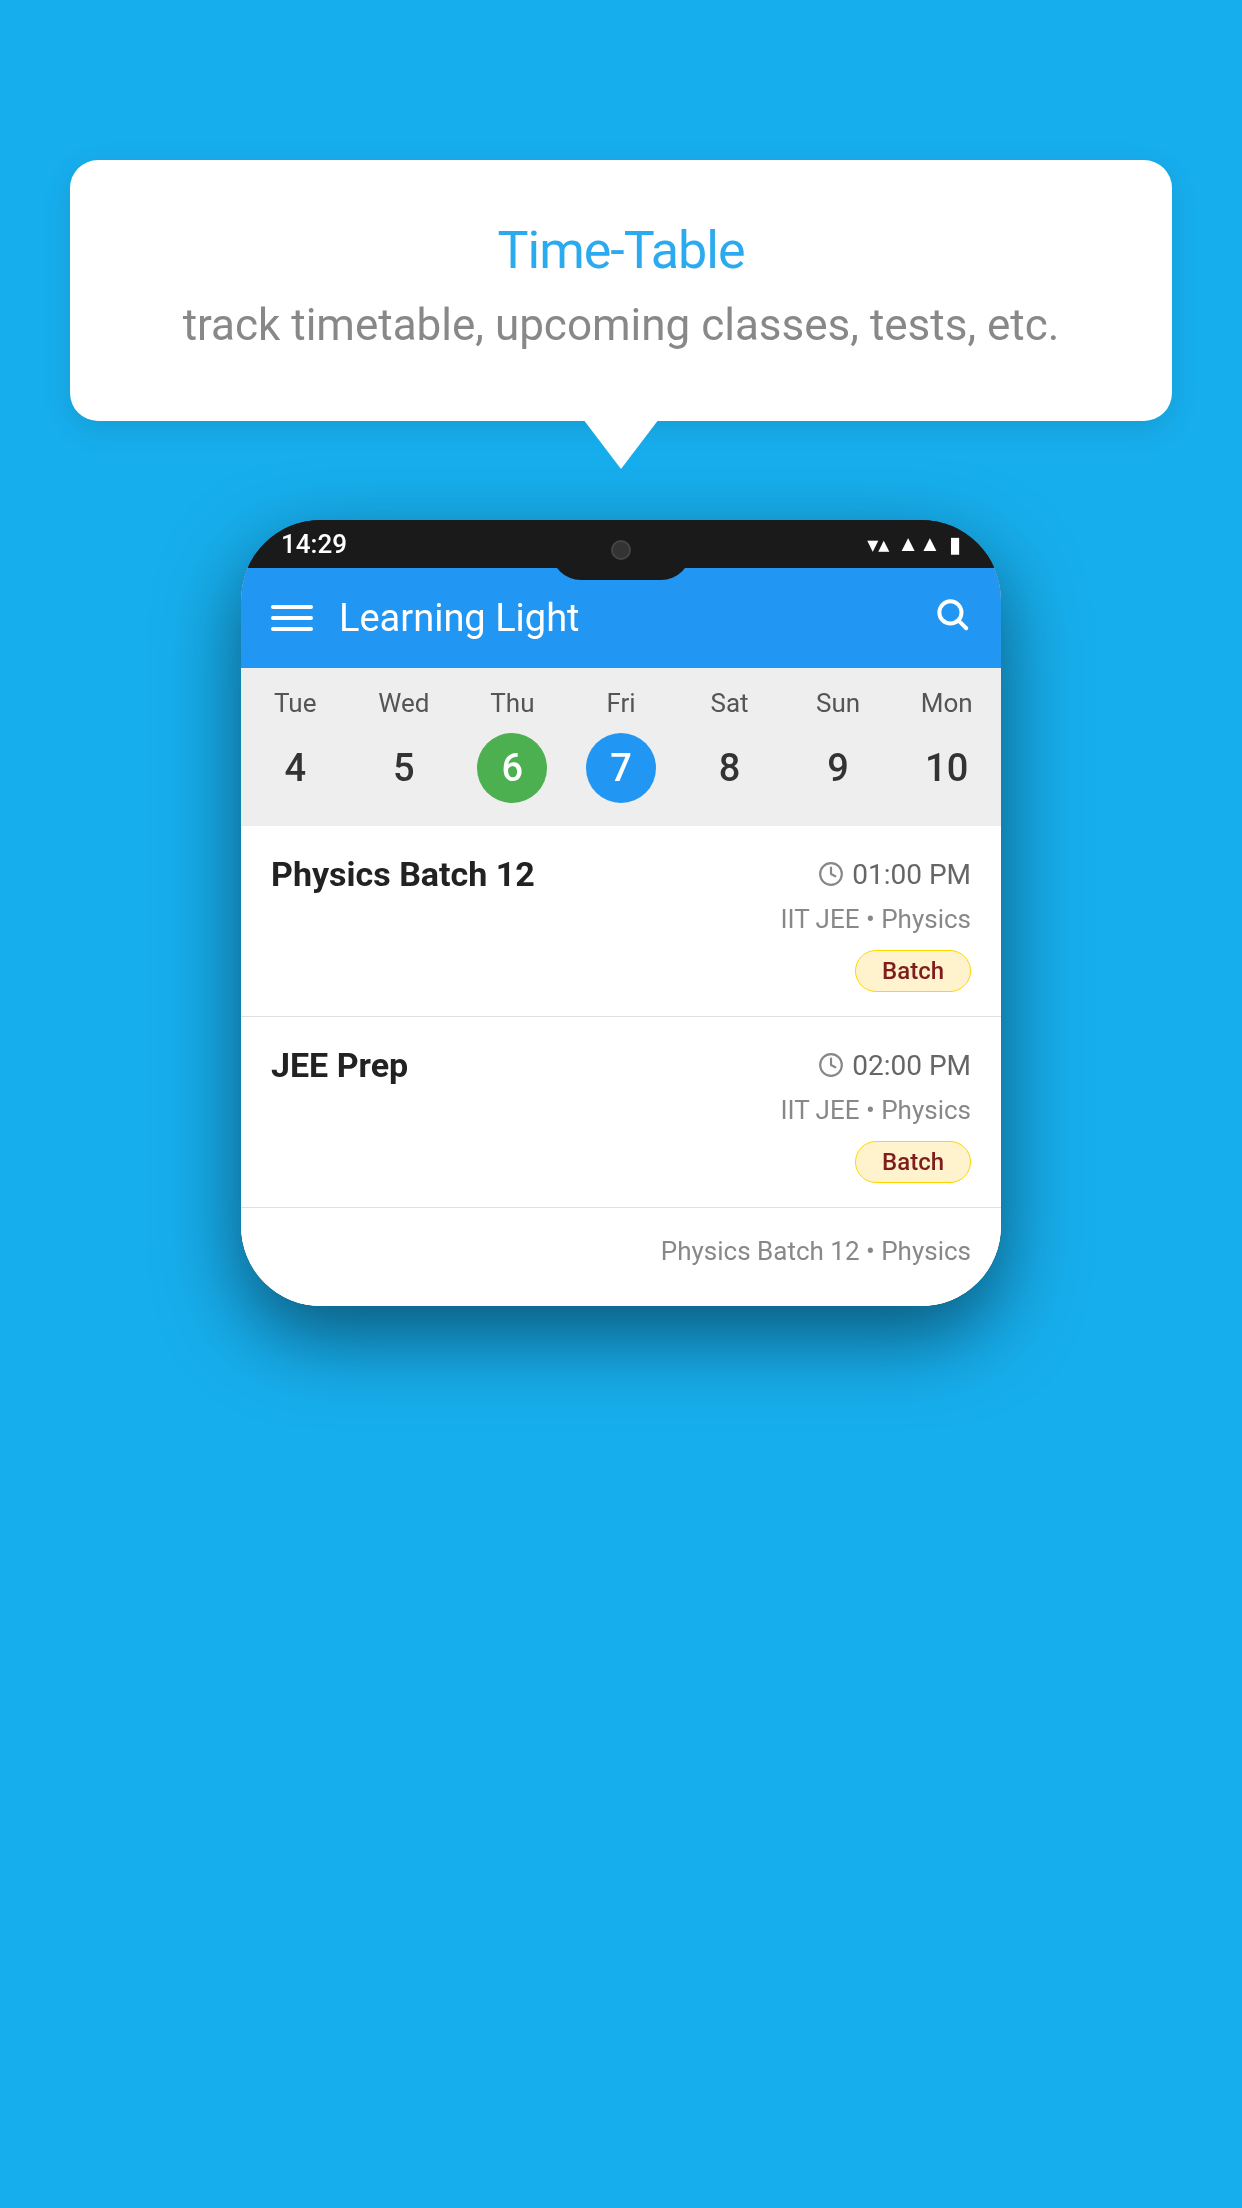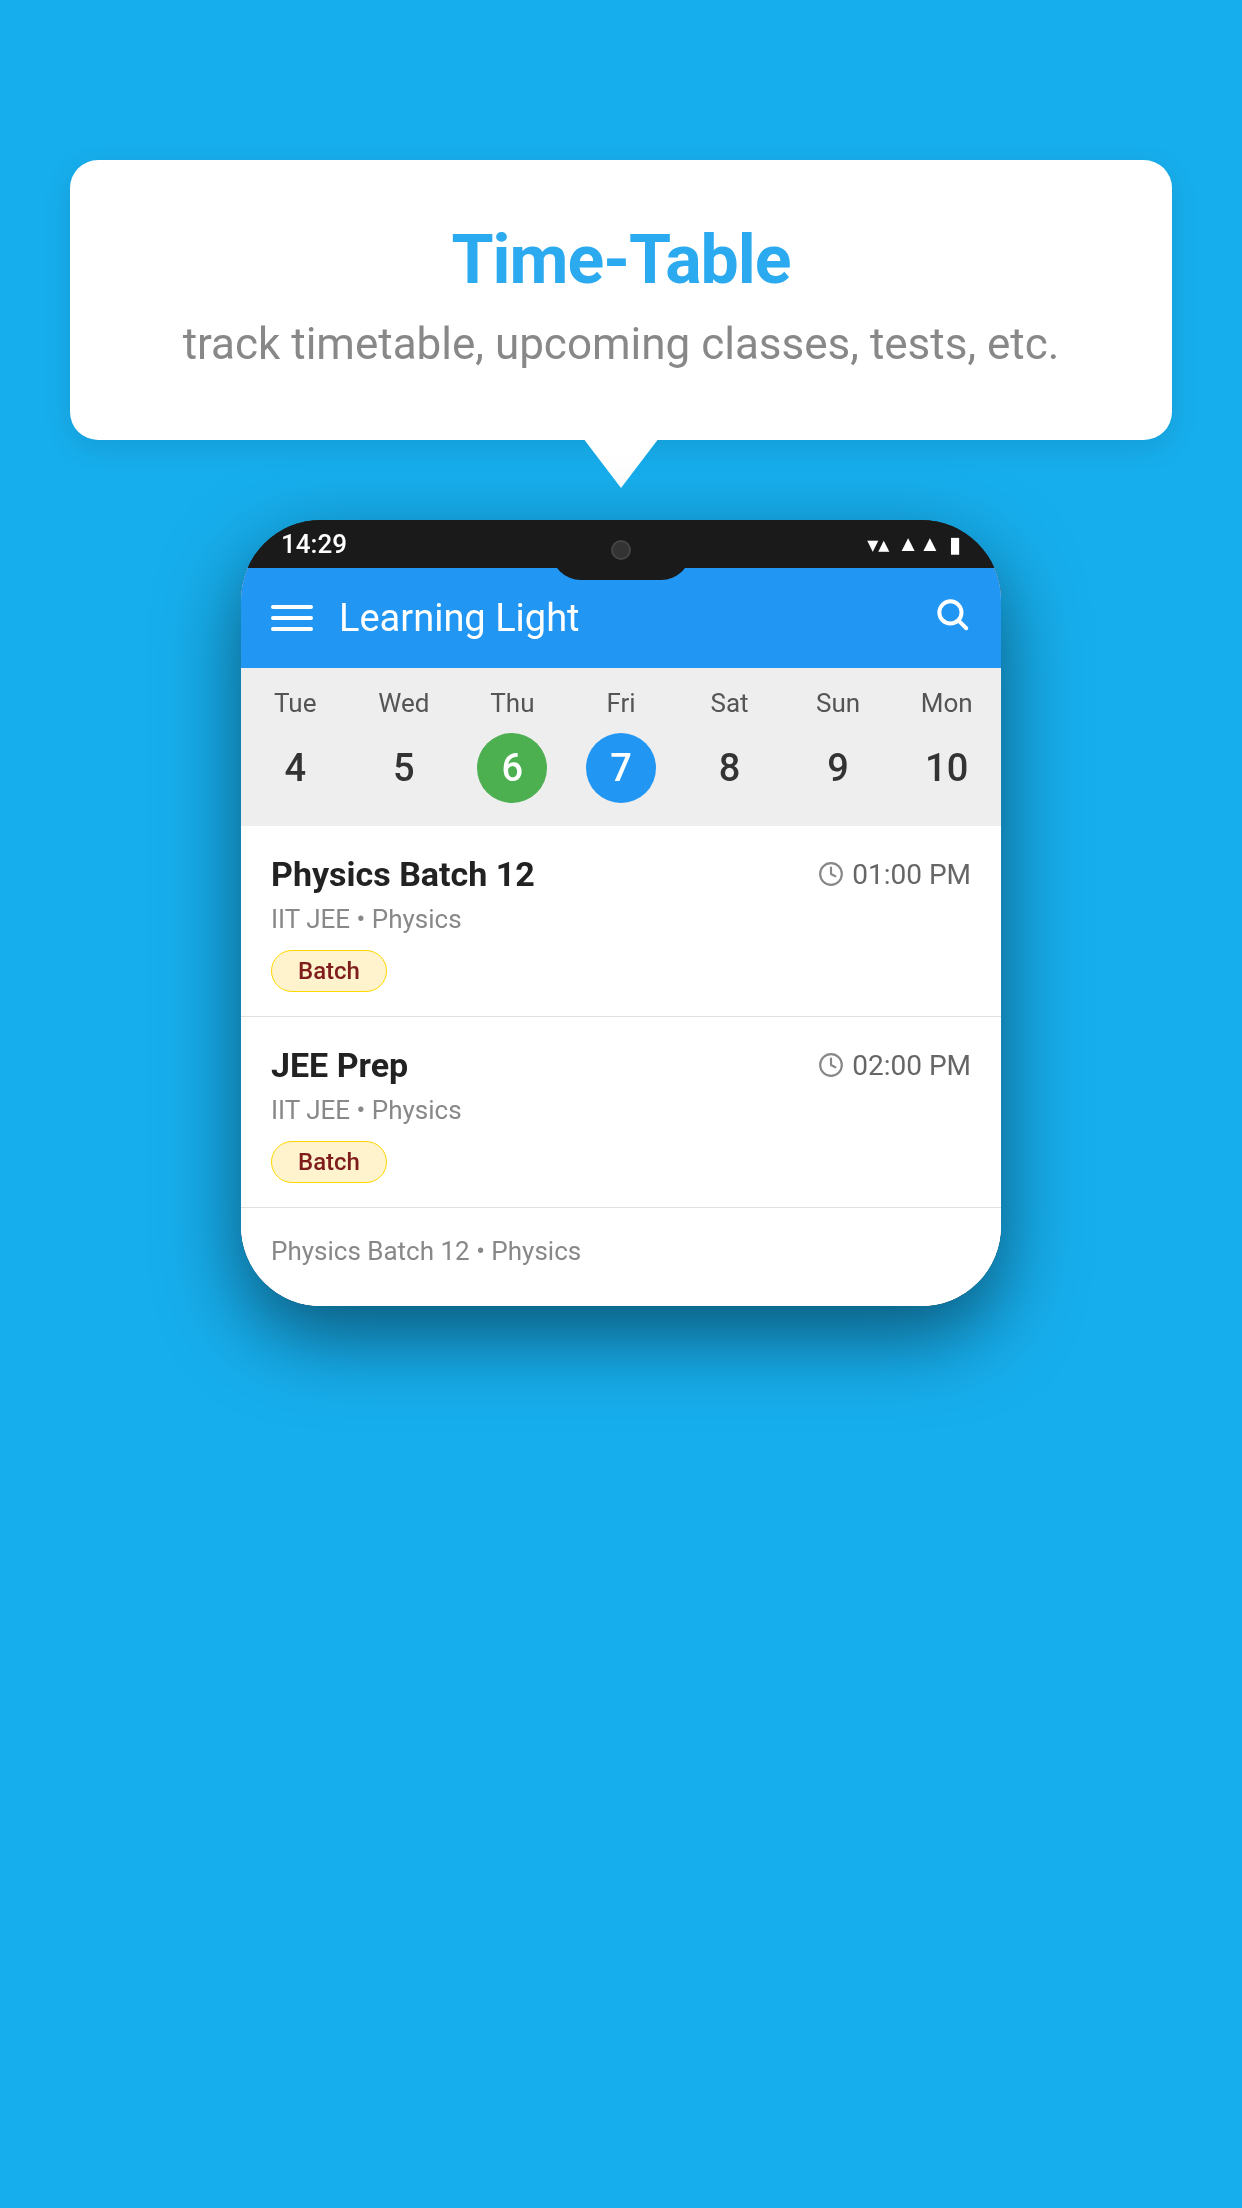--- a/index.html
+++ b/index.html
@@ -34,22 +34,22 @@
       left: 50%;
       transform: translateX(-50%);
       width: 0;
       height: 0;
       border-left: 38px solid transparent;
       border-right: 38px solid transparent;
       border-top: 50px solid #ffffff;
     }
 
     .tooltip-title {
-      font-size: 68px;
-      font-weight: 700;
+      font-size: 52px;
+      font-weight: 400;
       color: #2BAAEF;
       margin-bottom: 18px;
       letter-spacing: -1px;
     }
 
     .tooltip-subtitle {
       font-size: 44px;
       color: #888888;
       font-weight: 400;
     }
@@ -223,20 +223,21 @@
       text-align: center;
       font-size: 28px;
       color: #555;
       padding: 10px 0 18px;
       background: #eeeeee;
     }
 
     
     .class-list {
       background: white;
+      text-align: right;
     }
 
     .class-item {
       background: white;
       padding: 28px 30px 24px;
       border-bottom: 1px solid #e0e0e0;
     }
 
     .class-item-header {
       display: flex;

